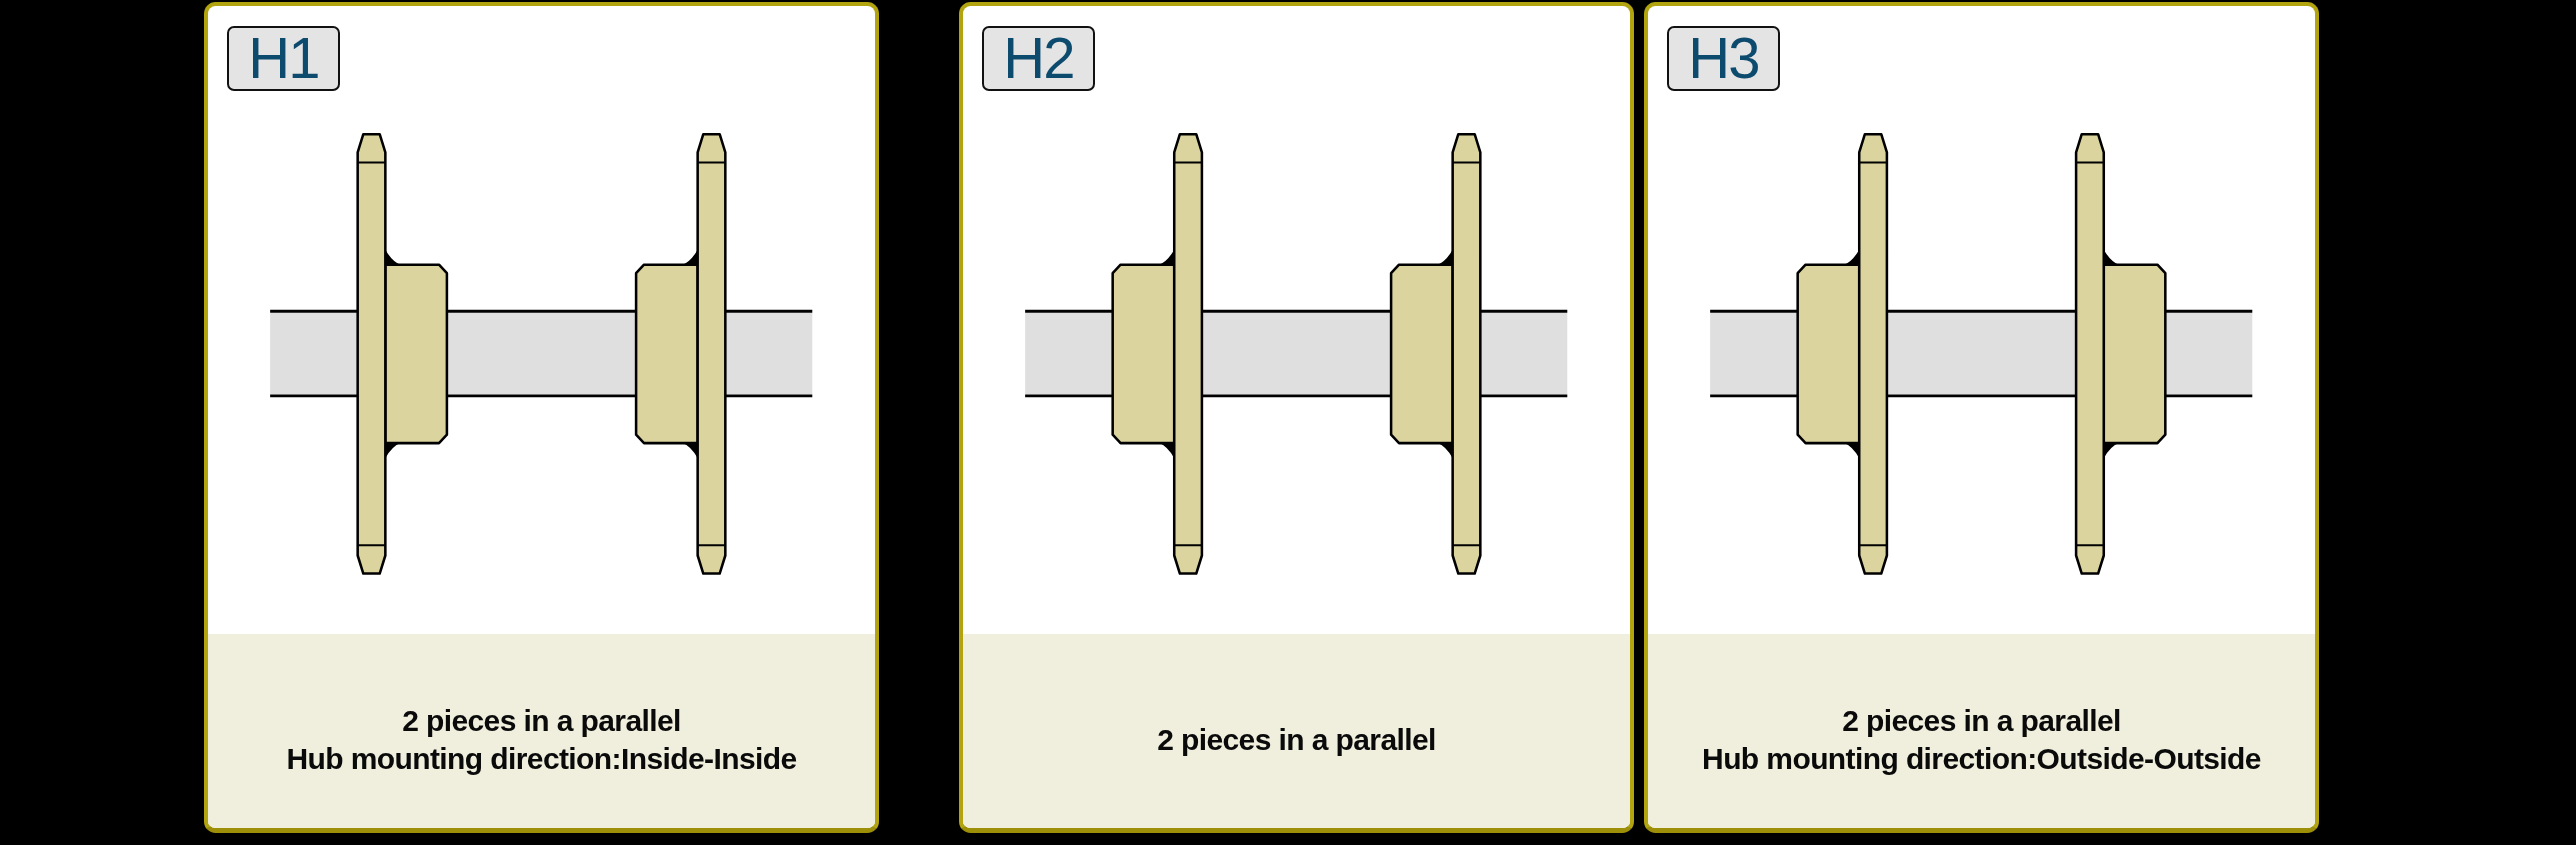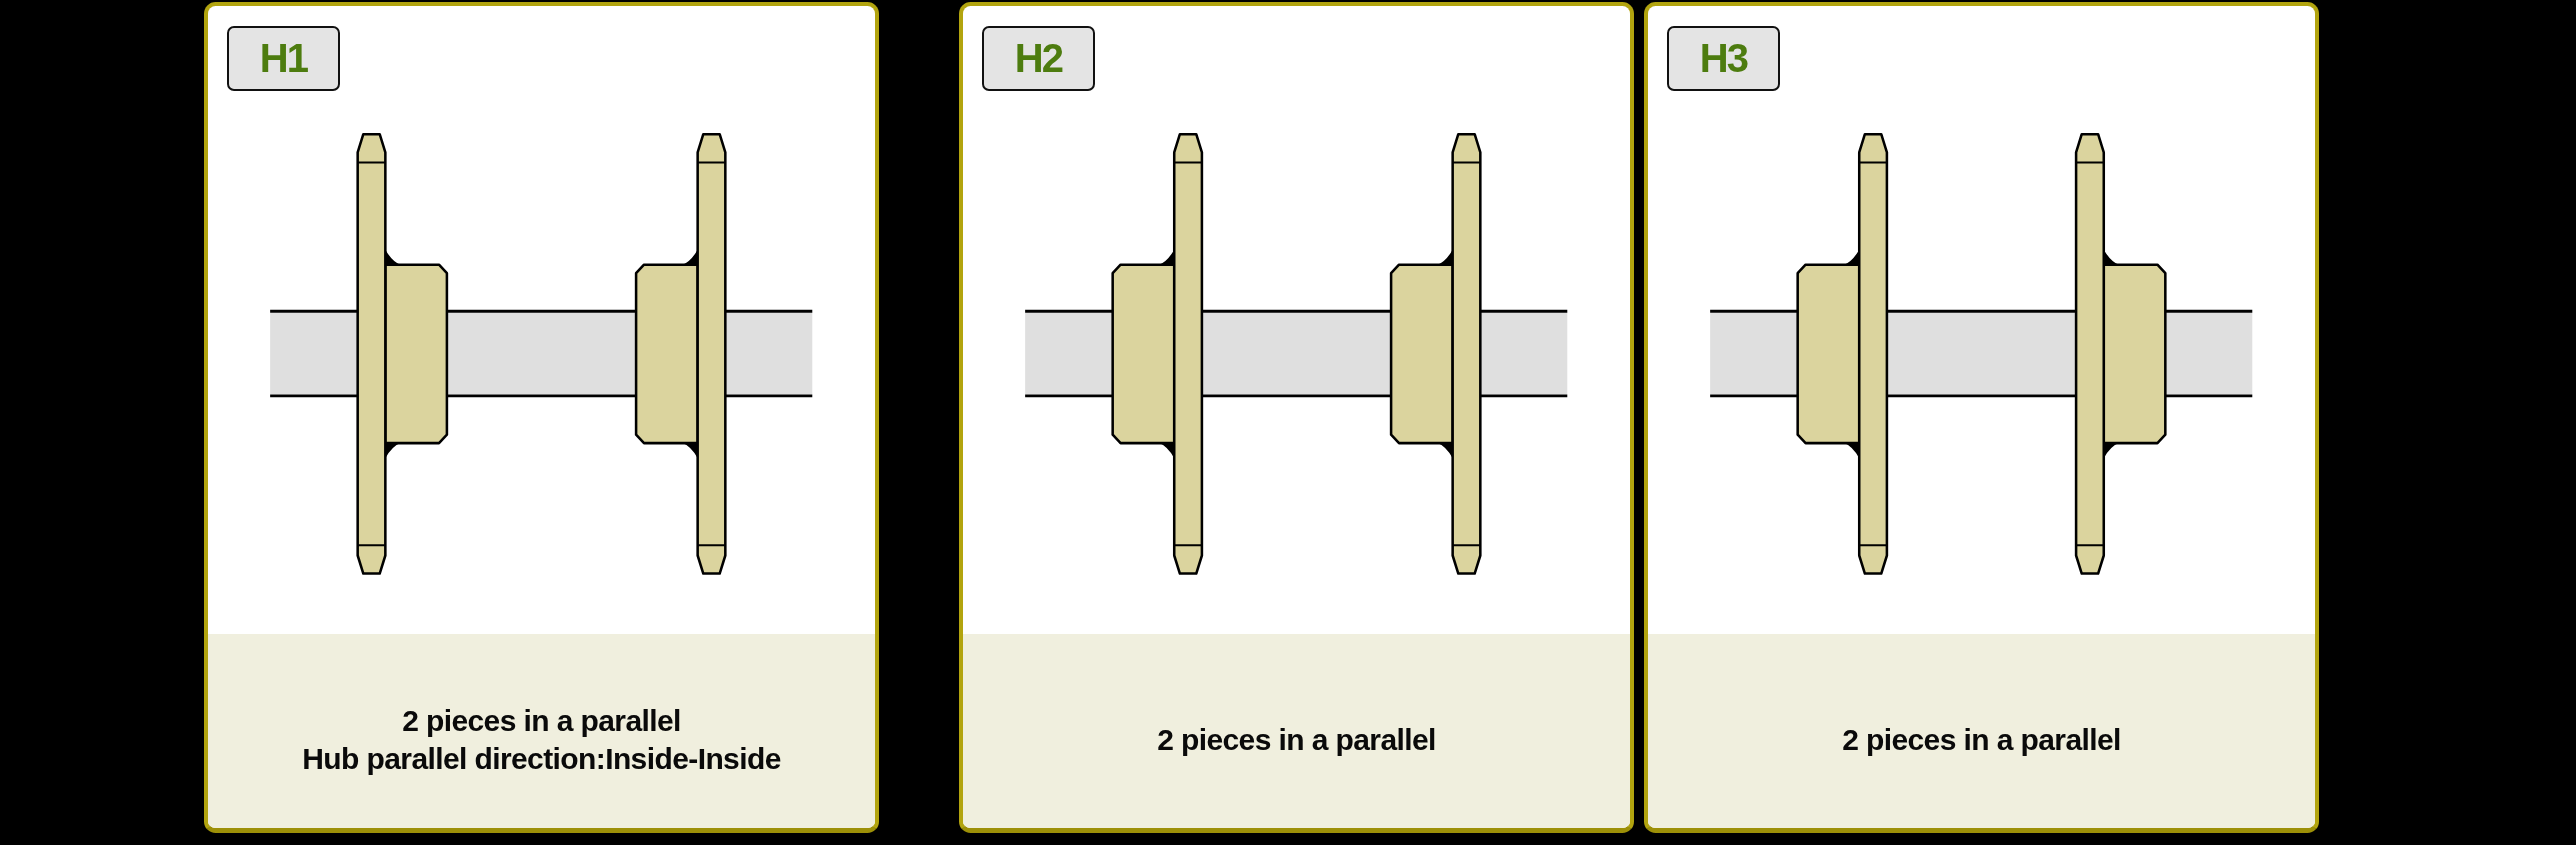--- a/index.html
+++ b/index.html
@@ -30,21 +30,21 @@
     position:absolute;
     left:19px;top:20px;
     width:113px;height:65px;
     box-sizing:border-box;
     background:#e4e4e4;
     border:2.9px solid #111;
     border-radius:7px;
     display:flex;align-items:center;justify-content:center;
   }
   .badge span{
-    font-size:40px;font-weight:bold;color:#4d7c0f;
+    font-size:58px;font-weight:normal;color:#0c4a6e;
     letter-spacing:-1.7px;line-height:1;
   }
   .drawing{
     flex:1 1 auto;
     width:100%;
     display:block;
   }
   .caption{
     flex:0 0 175px;
     background:#f0efde;
@@ -78,21 +78,21 @@
         <path d="M258 227 H287 L297 259 V973 L287 1005 H258 L248 973 V259 Z" fill="#dbd49e" stroke="#000000" stroke-width="4.5" stroke-linejoin="round"></path>
         <path d="M248 277 H297 M248 955 H297" stroke="#000000" stroke-width="3.5" fill="none"></path>
         <path d="M850 458 H755 L741 473 V759 L755 774 H850 Z" fill="#dbd49e" stroke="#000000" stroke-width="4.5" stroke-linejoin="round"></path>
         <path d="M850 431 L850 459 L822 459 Q839 452 850 431 Z" fill="#000000"></path>
         <path d="M850 801 L850 773 L822 773 Q839 780 850 801 Z" fill="#000000"></path>
         <path d="M860 227 H889 L899 259 V973 L889 1005 H860 L850 973 V259 Z" fill="#dbd49e" stroke="#000000" stroke-width="4.5" stroke-linejoin="round"></path>
         <path d="M850 277 H899 M850 955 H899" stroke="#000000" stroke-width="3.5" fill="none"></path>
       </svg>
     <div class="caption">
       <div class="cap-line">2 pieces in a parallel</div>
-      <div class="cap-line">Hub parallel direction:Inside-Inside</div>
+      <div class="cap-line">Hub mounting direction:Inside-Inside</div>
     </div>
   </div>
 
   <div class="card pos-1">
     <div class="badge">
       <span>H2</span>
     </div>
     <svg class="drawing" viewBox="0 0 1147 1112" preserveAspectRatio="xMidYMid meet">
         <rect x="93" y="543" width="960" height="145" fill="#dfdfdf"></rect>
         <path d="M93 540.5 H1053 M93 690.5 H1053" stroke="#000000" stroke-width="5" fill="none"></path>
@@ -125,17 +125,18 @@
         <path d="M367 227 H396 L406 259 V973 L396 1005 H367 L357 973 V259 Z" fill="#dbd49e" stroke="#000000" stroke-width="4.5" stroke-linejoin="round"></path>
         <path d="M357 277 H406 M357 955 H406" stroke="#000000" stroke-width="3.5" fill="none"></path>
         <path d="M790 458 H885 L899 473 V759 L885 774 H790 Z" fill="#dbd49e" stroke="#000000" stroke-width="4.5" stroke-linejoin="round"></path>
         <path d="M790 431 L790 459 L818 459 Q801 452 790 431 Z" fill="#000000"></path>
         <path d="M790 801 L790 773 L818 773 Q801 780 790 801 Z" fill="#000000"></path>
         <path d="M751 227 H780 L790 259 V973 L780 1005 H751 L741 973 V259 Z" fill="#dbd49e" stroke="#000000" stroke-width="4.5" stroke-linejoin="round"></path>
         <path d="M741 277 H790 M741 955 H790" stroke="#000000" stroke-width="3.5" fill="none"></path>
       </svg>
     <div class="caption">
       <div class="cap-line">2 pieces in a parallel</div>
+      <div class="cap-line">Hub mounting direction:Outside-Outside</div>
     </div>
   </div>
 
 </div>
 
 
 </body></html>

